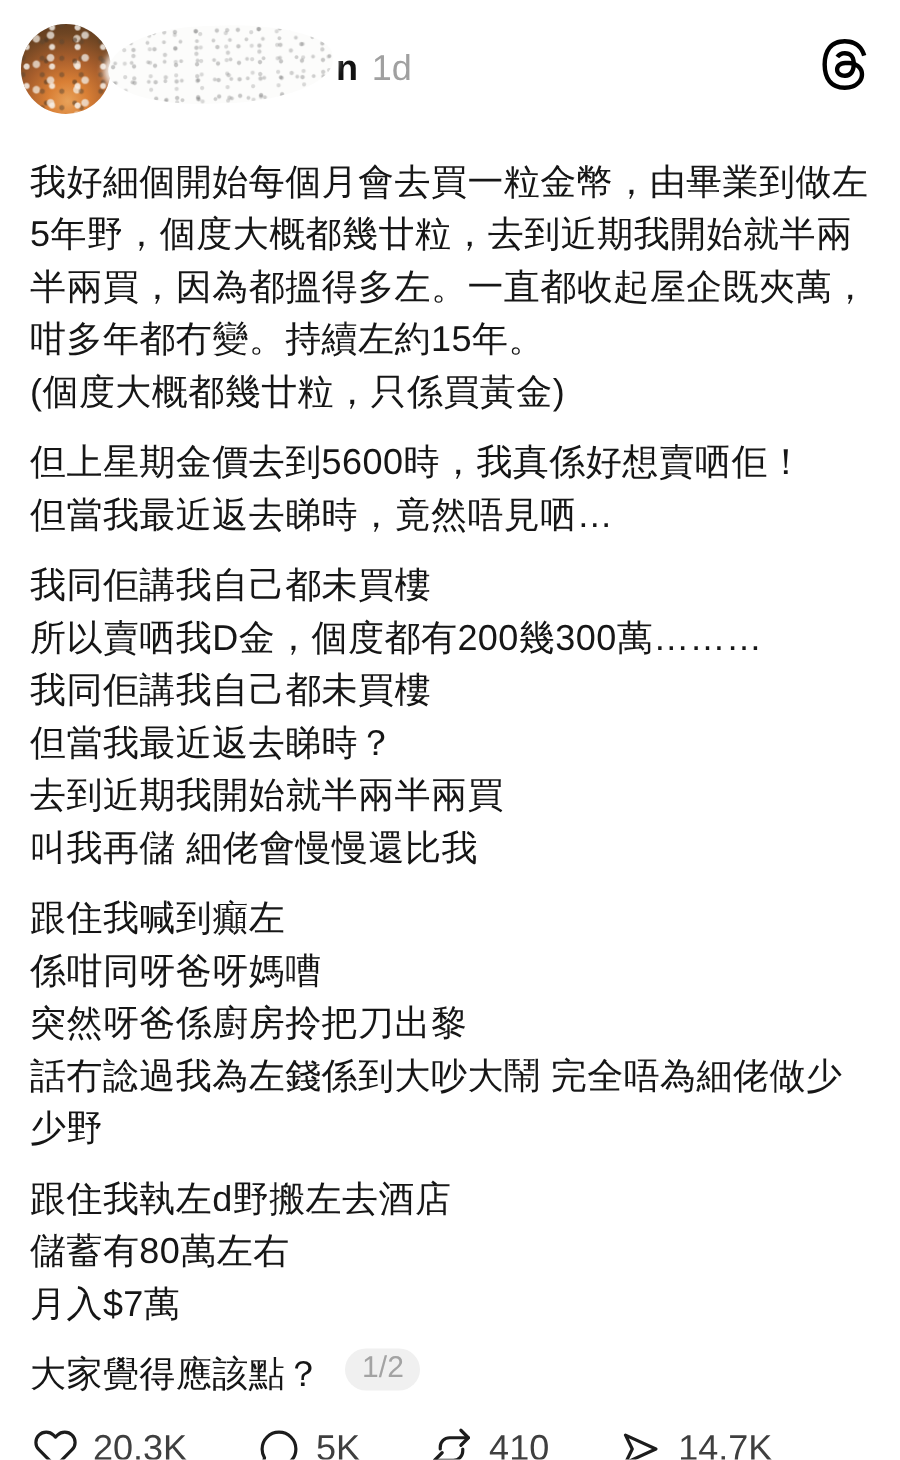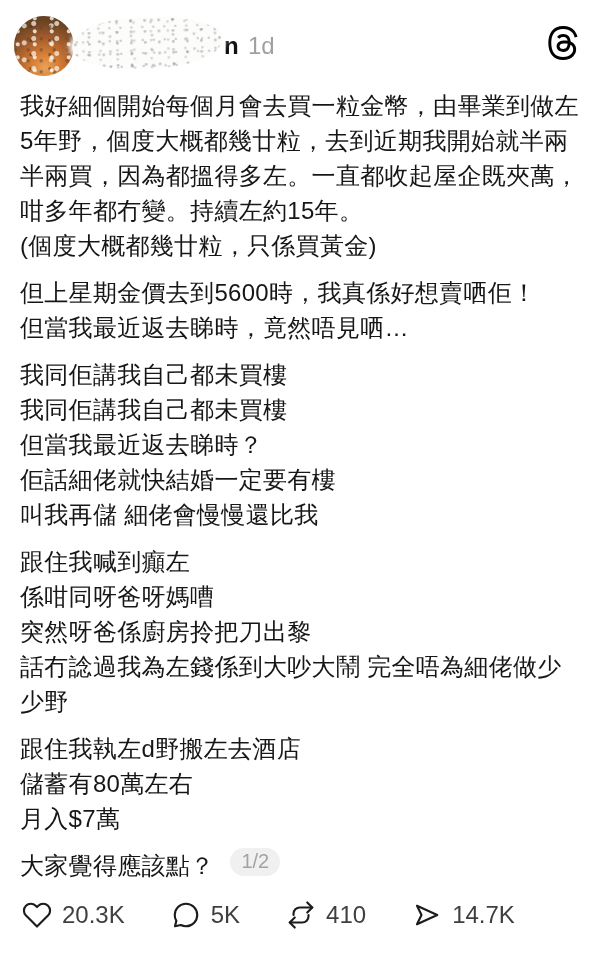--- a/index.html
+++ b/index.html
@@ -75,21 +75,21 @@
     margin-left: 9px;
   }
   .logo {
     position: absolute;
     top: 26px; right: 20px;
     width: 34px; height: 34px;
   }
   .logo svg { width: 100%; height: 100%; display: block; }
 
   
-  .content { padding: 0 20px; }
+  .content { padding: 0 20px; margin-top: 16px; }
   .para { margin-top: 12px; }
   .para:first-child { margin-top: 0; }
   .line {
     font-size: 24px;
     line-height: 35px;
     color: #161616;
     letter-spacing: .3px;
     word-break: break-all;
   }
   .question-row { display: flex; align-items: flex-start; }
@@ -145,23 +145,24 @@
     <div class="para">
       <div class="line">我好細個開始每個月會去買一粒金幣，由畢業到做左5年野，個度大概都幾廿粒，去到近期我開始就半兩半兩買，因為都搵得多左。一直都收起屋企既夾萬，咁多年都冇變。持續左約15年。</div>
       <div class="line">(個度大概都幾廿粒，只係買黃金)</div>
     </div>
     <div class="para">
       <div class="line">但上星期金價去到5600時，我真係好想賣哂佢！</div>
       <div class="line">但當我最近返去睇時，竟然唔見哂…</div>
     </div>
     <div class="para">
       <div class="line">我同佢講我自己都未買樓</div>
+      <div class="line">所以賣哂我D金，個度都有200幾300萬………</div>
       <div class="line">我同佢講我自己都未買樓</div>
       <div class="line">但當我最近返去睇時？</div>
-      <div class="line">佢話細佬就快結婚一定要有樓</div>
+      <div class="line">去到近期我開始就半兩半兩買</div>
       <div class="line">叫我再儲 細佬會慢慢還比我</div>
     </div>
     <div class="para">
       <div class="line">跟住我喊到癲左</div>
       <div class="line">係咁同呀爸呀媽嘈</div>
       <div class="line">突然呀爸係廚房拎把刀出黎</div>
       <div class="line">話冇諗過我為左錢係到大吵大鬧 完全唔為細佬做少少野</div>
     </div>
     <div class="para">
       <div class="line">跟住我執左d野搬左去酒店</div>

